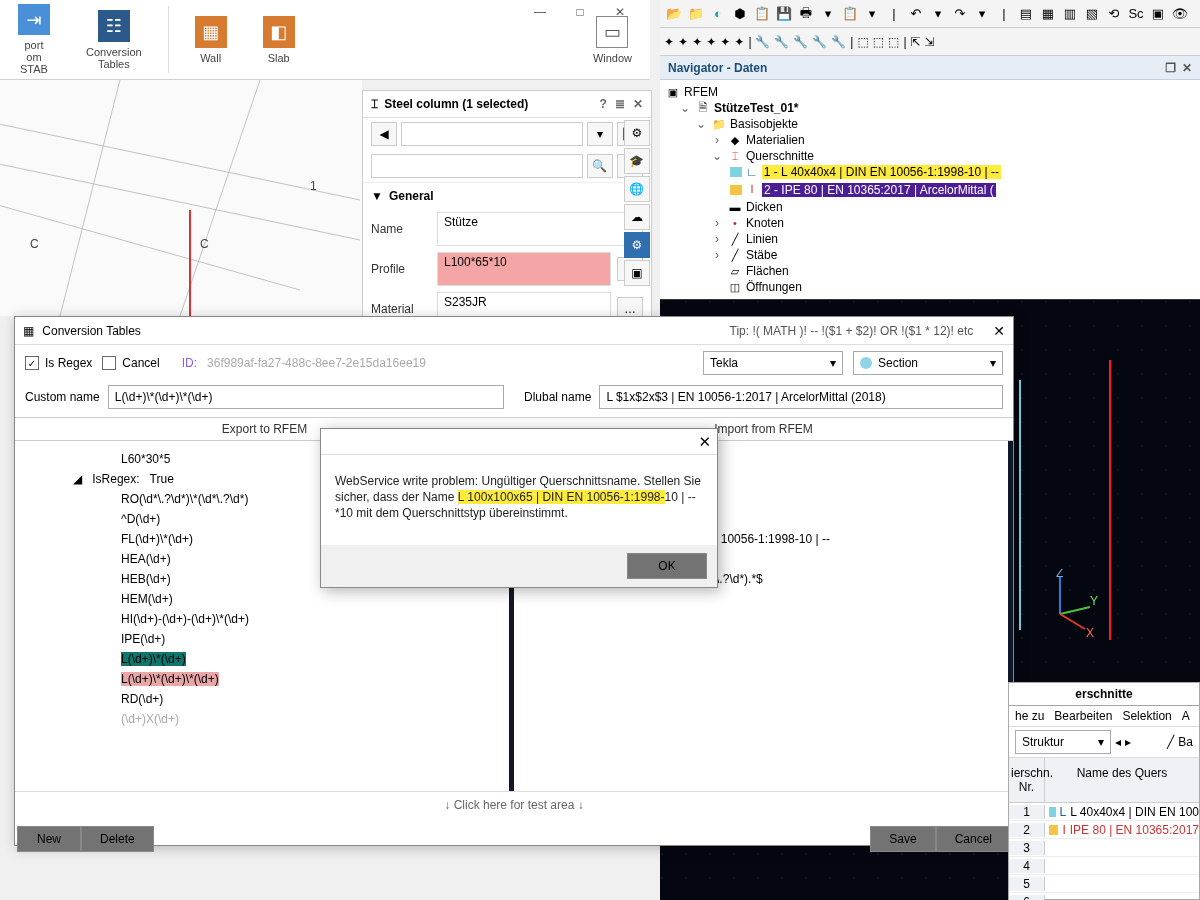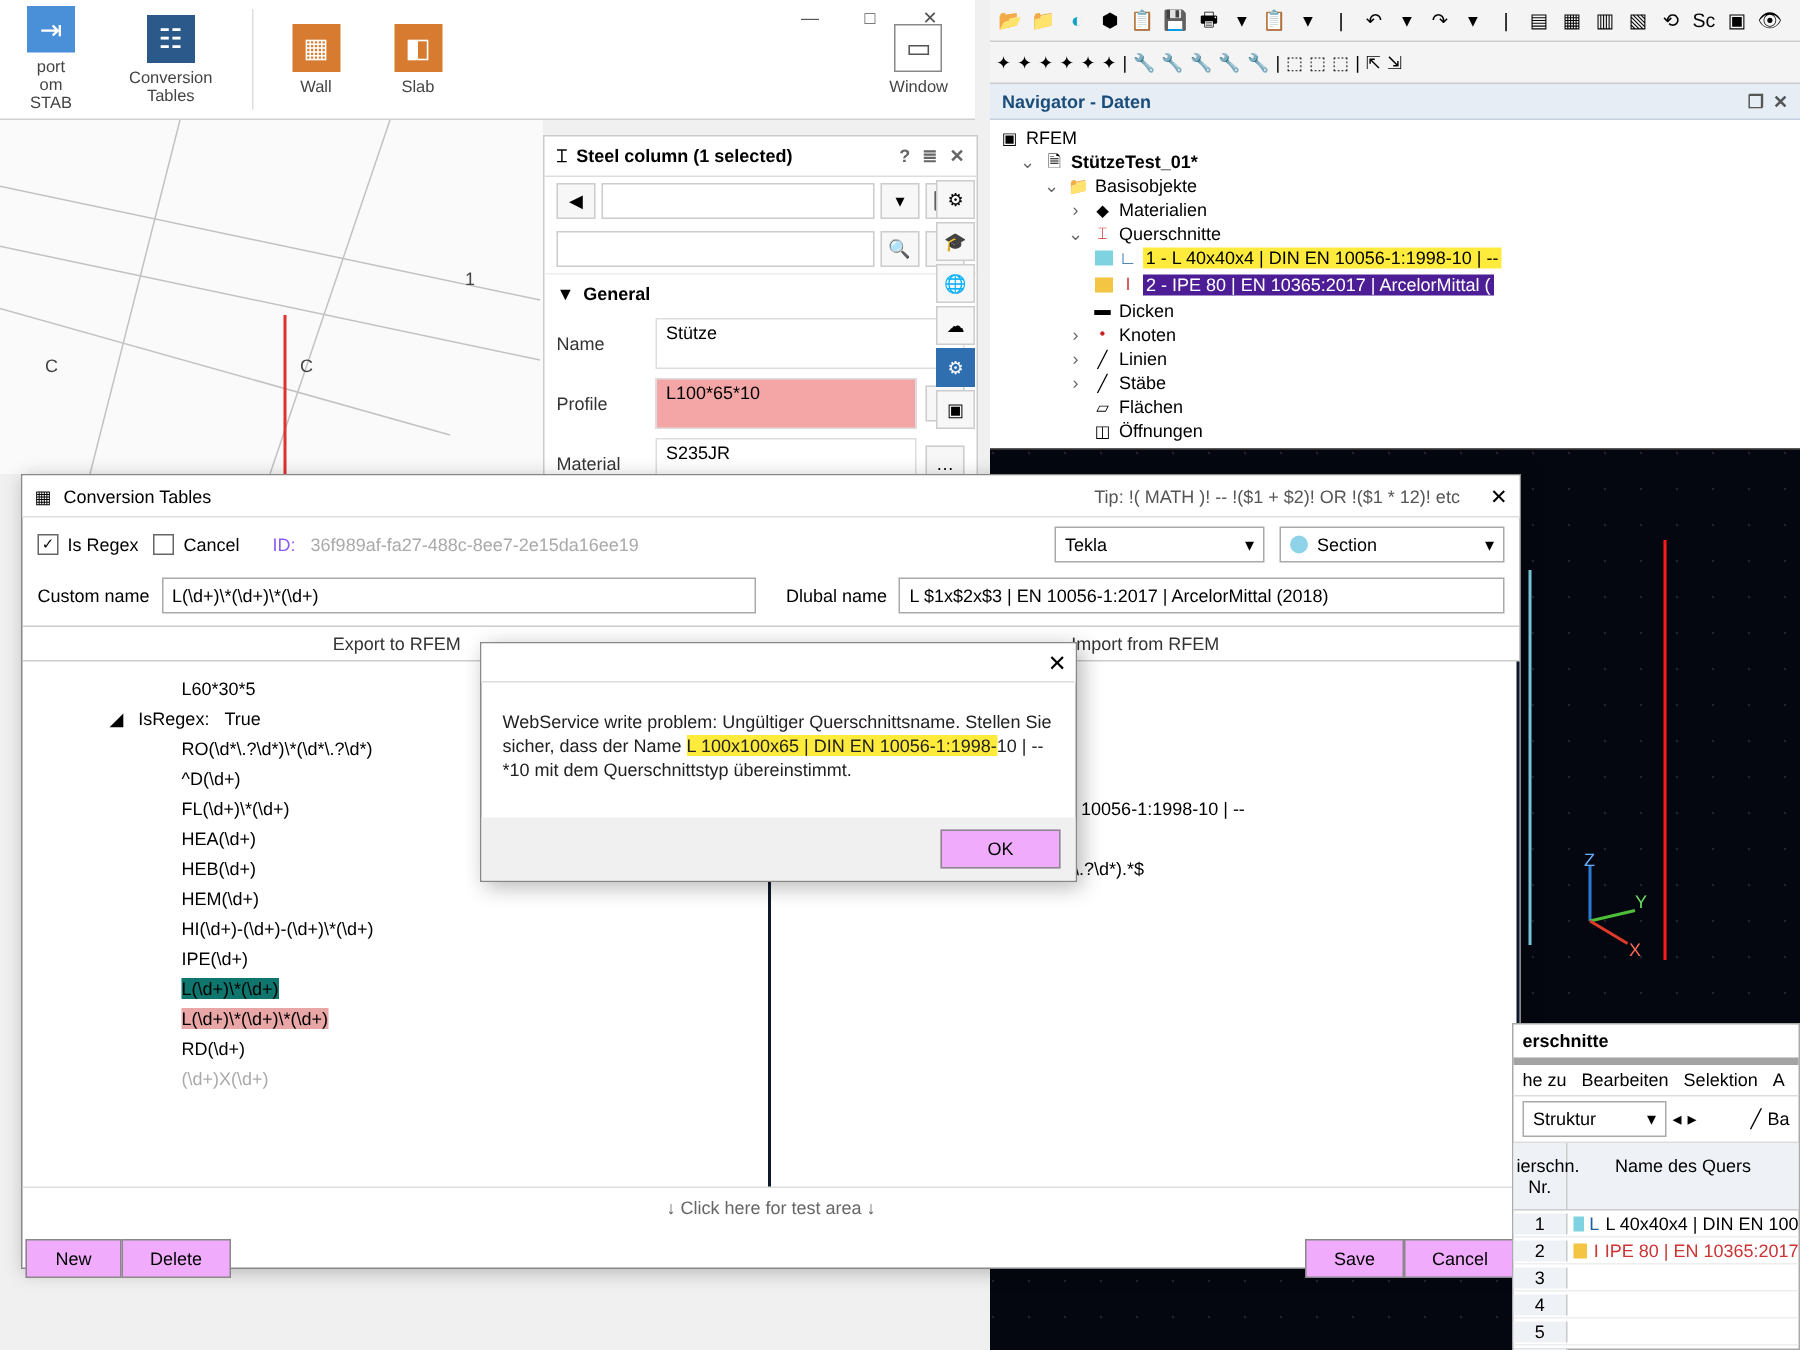--- a/index.html
+++ b/index.html
@@ -53,42 +53,42 @@
 .conv-title .cx { margin-left:12px; font-size:14px; cursor:pointer; }
 .conv-row1 { display:flex; align-items:center; gap:10px; padding:6px 10px; }
 .chk { width:14px; height:14px; border:1px solid #666; display:inline-flex; align-items:center; justify-content:center; font-size:10px; }
 .sel { height:24px; border:1px solid #aaa; padding:2px 6px; display:flex; align-items:center; justify-content:space-between; background:#fff; }
 .conv-row2 { display:flex; gap:20px; padding:4px 10px 8px; }
 .name-field { display:flex; align-items:center; gap:8px; flex:1; }
 .name-field input { flex:1; height:24px; border:1px solid #aaa; padding:0 6px; }
 .split-head { display:flex; border-top:1px solid #ccc; border-bottom:1px solid #ccc; }
 .split-head div { flex:1; text-align:center; padding:4px 0; color:#333; }
 .lists { display:flex; height:350px; }
-.list-col { flex:1; overflow:auto; border-right:2px solid #0f172a; padding:8px 0; }
+.list-col { flex:1; overflow:auto; border-right:5px solid #0f172a; padding:8px 0; }
 .li { padding:3px 8px 3px 106px; white-space:nowrap; }
 .li.group { padding-left:58px; display:flex; gap:10px; }
 .li.group2 { padding-left:78px; display:flex; gap:10px; }
 .hl-y { background:#0f766e; }
 .hl-r2 { background:#e9a6a6; }
 .test-bar { text-align:center; padding:6px 0; color:#666; border-top:1px solid #ddd; }
 .conv-btns { display:flex; padding:8px 2px; }
-.btn { height:26px; min-width:64px; padding:0 18px; border:1px solid #888; background:#f0abfc; cursor:pointer; display:flex; align-items:center; justify-content:center; }
+.btn { height:26px; min-width:64px; padding:0 18px; border:1px solid #888; background:#737373; cursor:pointer; display:flex; align-items:center; justify-content:center; }
 .conv-btns .spacer { flex:1; }
 
 
 .msg { position:absolute; left:320px; top:428px; width:398px; background:#fff; border:1px solid #888; box-shadow:3px 3px 14px rgba(0,0,0,.3); z-index:50; }
 .msg-head { height:26px; background:#fff; border-bottom:1px solid #ddd; display:flex; align-items:center; padding:0 6px; }
 .msg-head .mx { margin-left:auto; font-size:15px; cursor:pointer; }
 .msg-body { padding:18px 14px 12px; line-height:16px; color:#222; min-height:90px; }
 .msg-body .hl { background:#ffeb3b; }
 .msg-foot { display:flex; justify-content:flex-end; padding:8px 10px; background:#f0f0f0; }
 
 
 .qs-panel { position:absolute; left:1008px; top:682px; width:192px; height:218px; background:#fff; border:1px solid #aaa; }
-.qs-head { padding:4px 6px; font-weight:600; border-bottom:5px solid #a3a3a3; }
+.qs-head { padding:4px 6px; font-weight:600; border-bottom:1px solid #a3a3a3;text-align:center; }
 .qs-menu { display:flex; gap:10px; padding:3px 6px; border-bottom:1px solid #ddd; font-size:11px; }
 .qs-tool { display:flex; align-items:center; gap:4px; padding:3px 6px; border-bottom:1px solid #ddd; }
 .qs-tbl { font-size:11px; }
 .qs-thead { display:flex; background:#eef1f5; border-bottom:1px solid #ccc; }
 .qs-thead div:first-child { width:36px; text-align:center; border-right:1px solid #ccc; padding:8px 2px; }
 .qs-thead div:last-child { flex:1; text-align:center; padding:8px 2px; }
 .qs-r { display:flex; border-bottom:1px solid #eee; height:18px; align-items:center; }
 .qs-r .n { width:36px; text-align:center; background:#eef1f5; border-right:1px solid #ccc; }
 .qs-r .t { flex:1; padding-left:4px; display:flex; align-items:center; gap:4px; white-space:nowrap; overflow:hidden; }
 .swatch { width:12px; height:10px; display:inline-block; }

